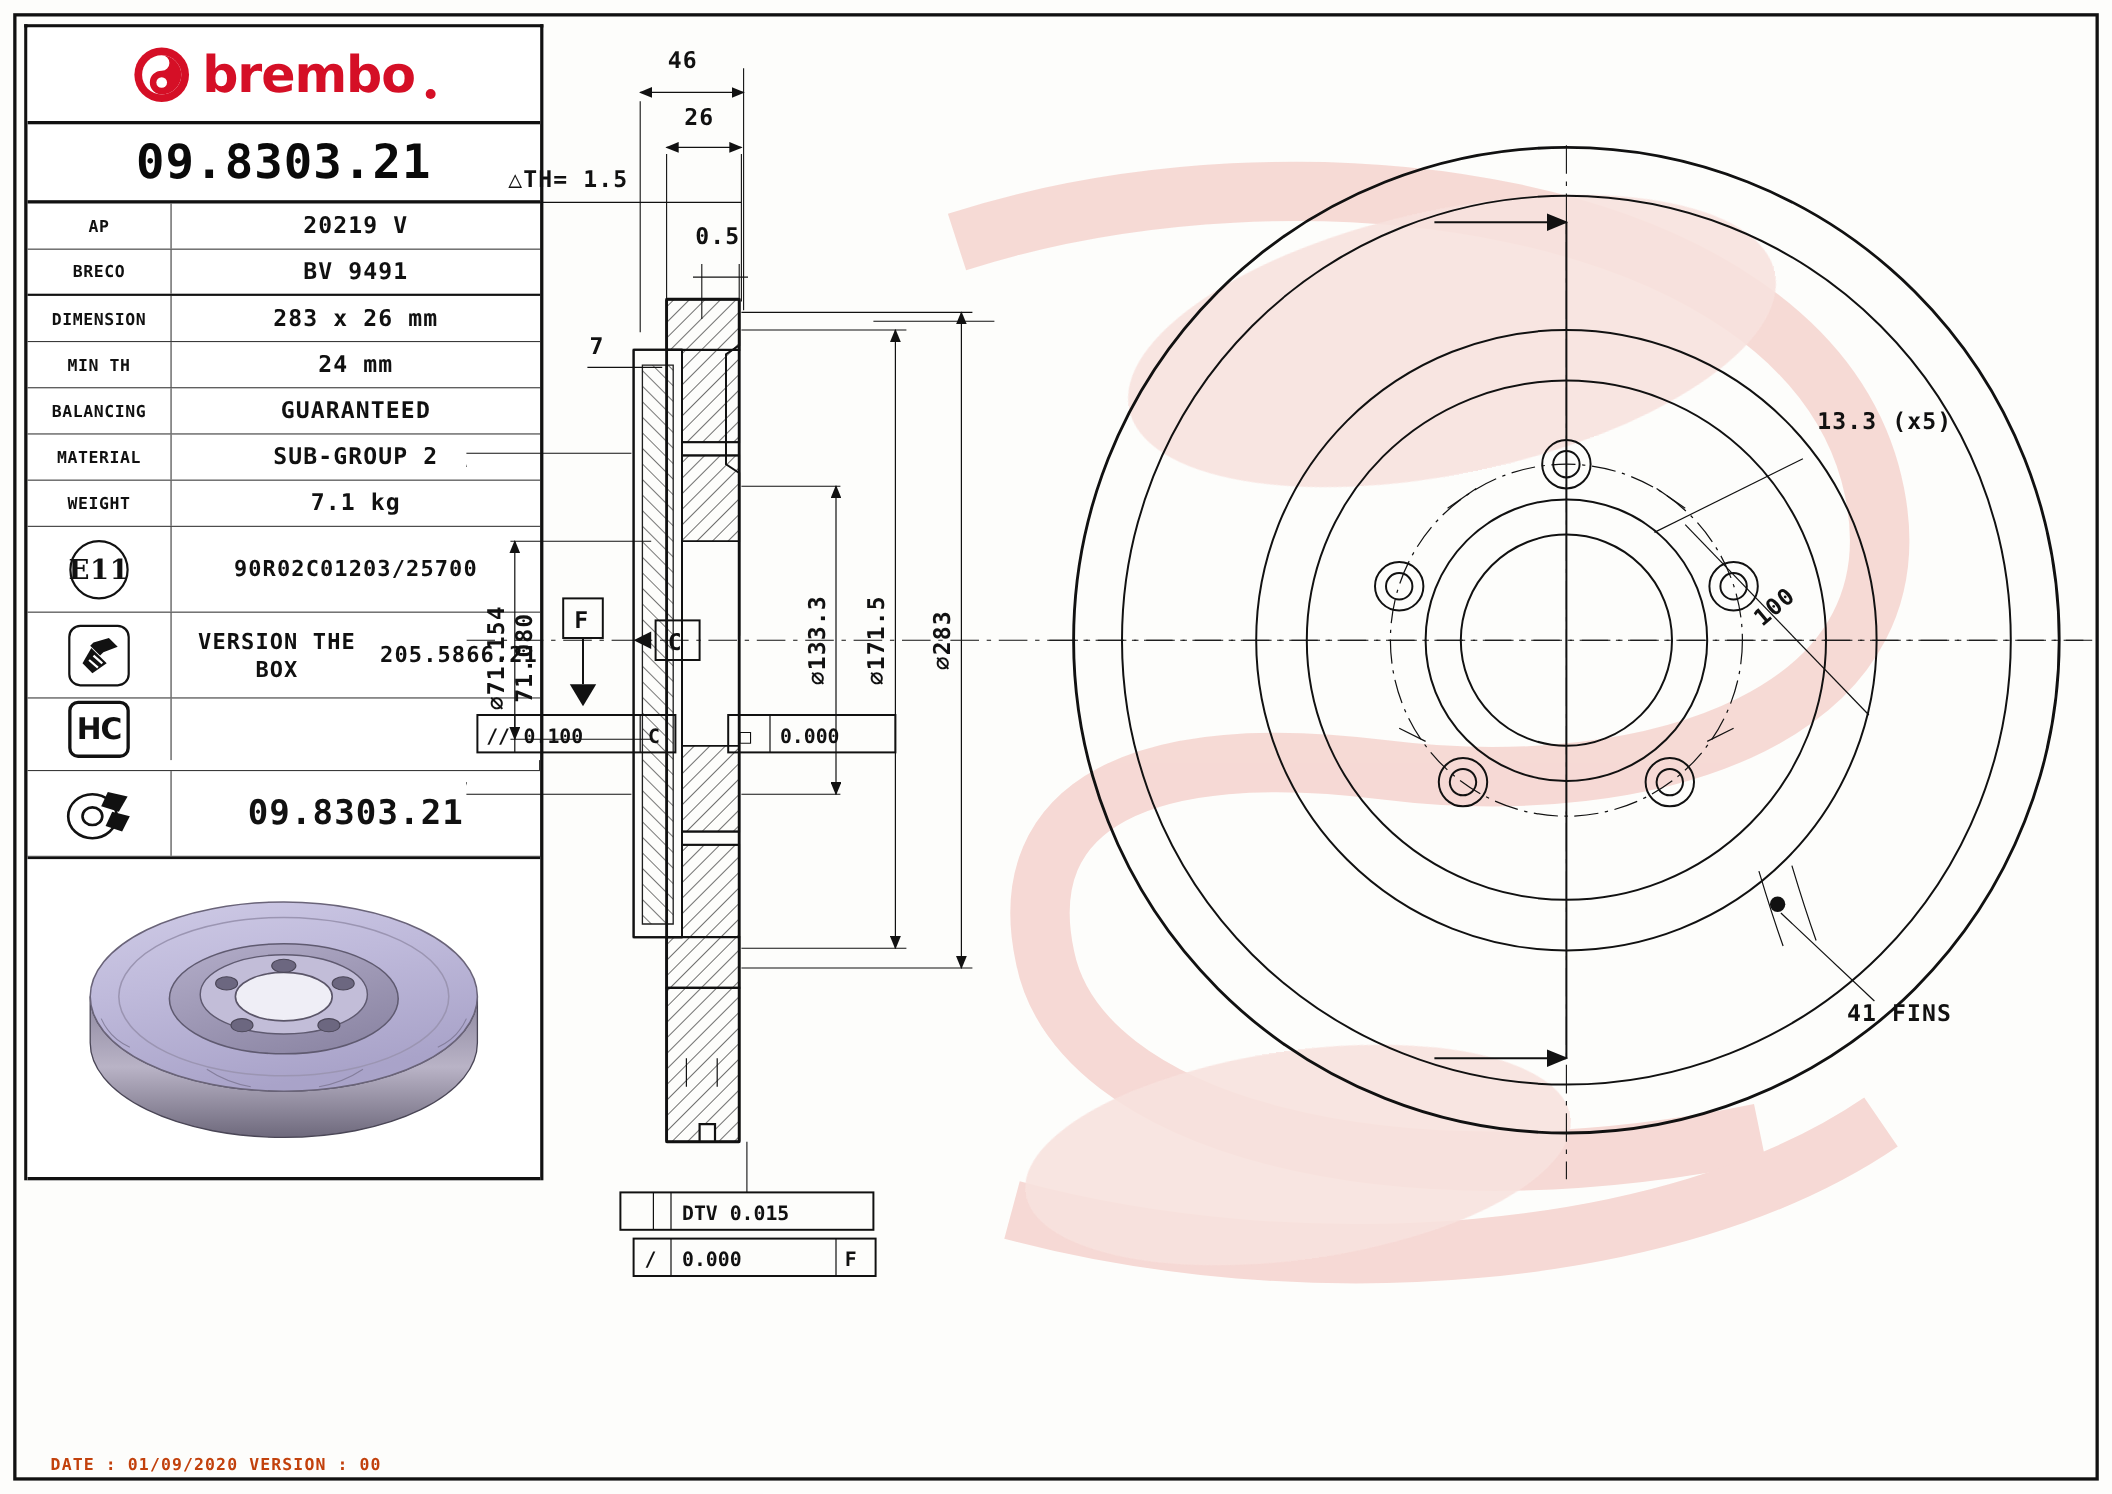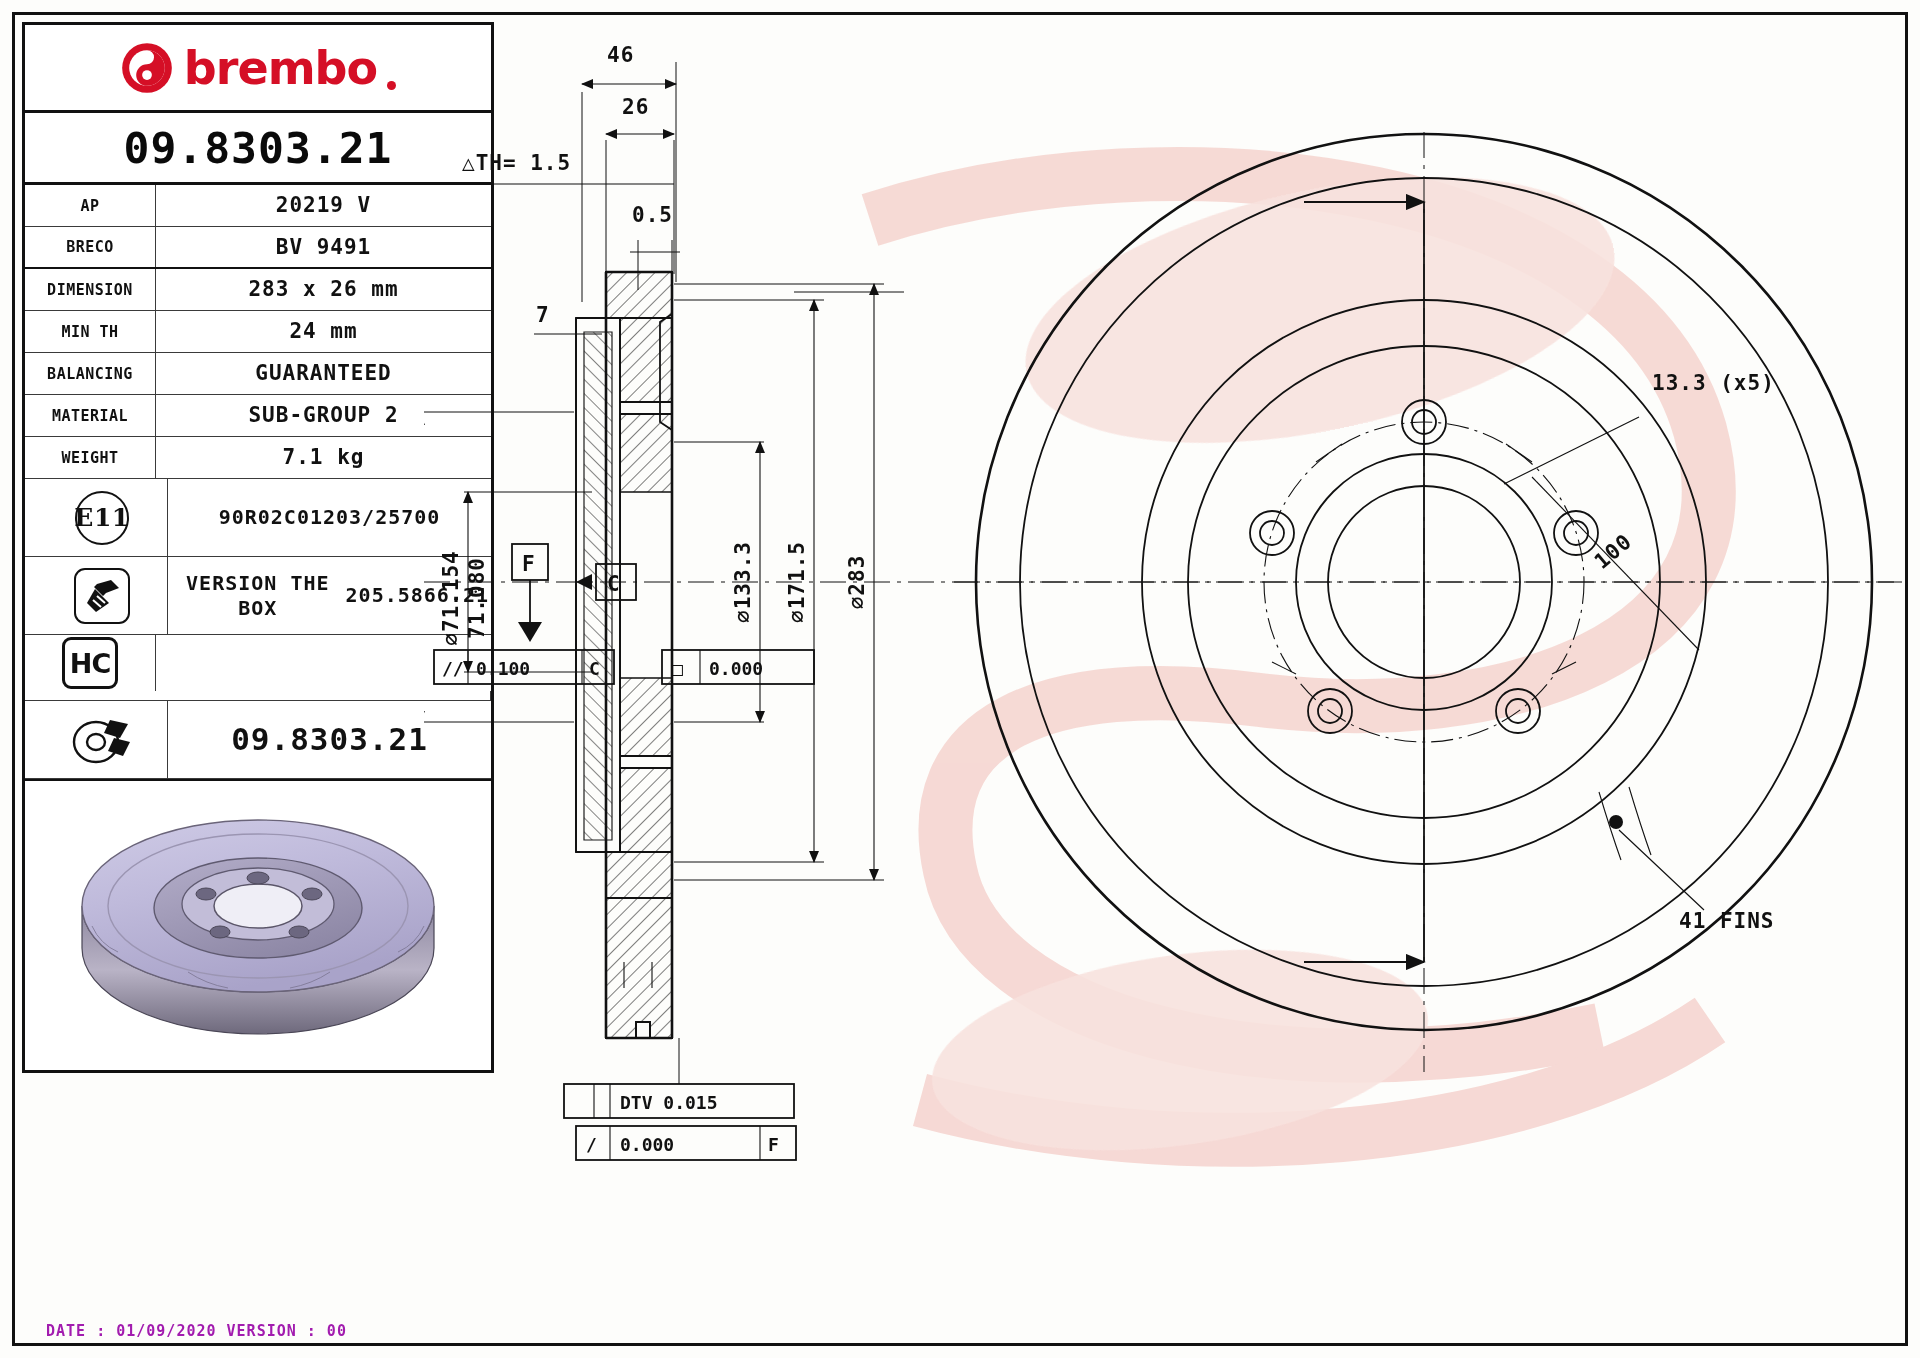--- a/index.html
+++ b/index.html
@@ -111,42 +111,42 @@
     display: flex; align-items: center; justify-content: center;
   }
   .hc-badge {
     width: 56px; height: 52px; border-radius: 9px;
     border: 3px solid #111;
     display: flex; align-items: center; justify-content: center;
     font-family: "DejaVu Sans", sans-serif;
     font-weight: bold; font-size: 27px; color: #111;
     letter-spacing: -1px;
   }
-  .row-tall { min-height: 78px; padding-left: 12px; }
+  .row-tall { min-height: 78px; }
   .row-med  { min-height: 66px; flex-direction: column; }
   .hc-split { width: 131px; flex: none; border-right: 1px solid #3a3a3a; }
   .hc-blank { flex: 1; border-right: 1px solid #3a3a3a;}
   .hc-blank2 { width: 108px; flex:none; }
   .bigcode {
     font-size: 31px; letter-spacing: 1px;
   }
   
   .photo-cell {
     border-top: 2px solid #111;
     border-bottom: 3px solid #111;
     height: 294px;
     display: flex; align-items: center; justify-content: center;
     background: #fff;
     overflow: hidden;
   }
   .date-line {
     position: absolute;
     left: 46px; top: 1322px;
     font-family: "DejaVu Sans Mono", monospace;
-    font-size: 15px; font-weight: bold; color: #a21caf;
+    font-size: 15px; font-weight: bold; color: #c2410c;
     letter-spacing: 1px;
     z-index: 4;
     white-space: nowrap;
   }
   
   .drawing {
     position: absolute;
     left: 424px; top: 22px;
     width: 1480px; height: 1310px;
     z-index: 3;

